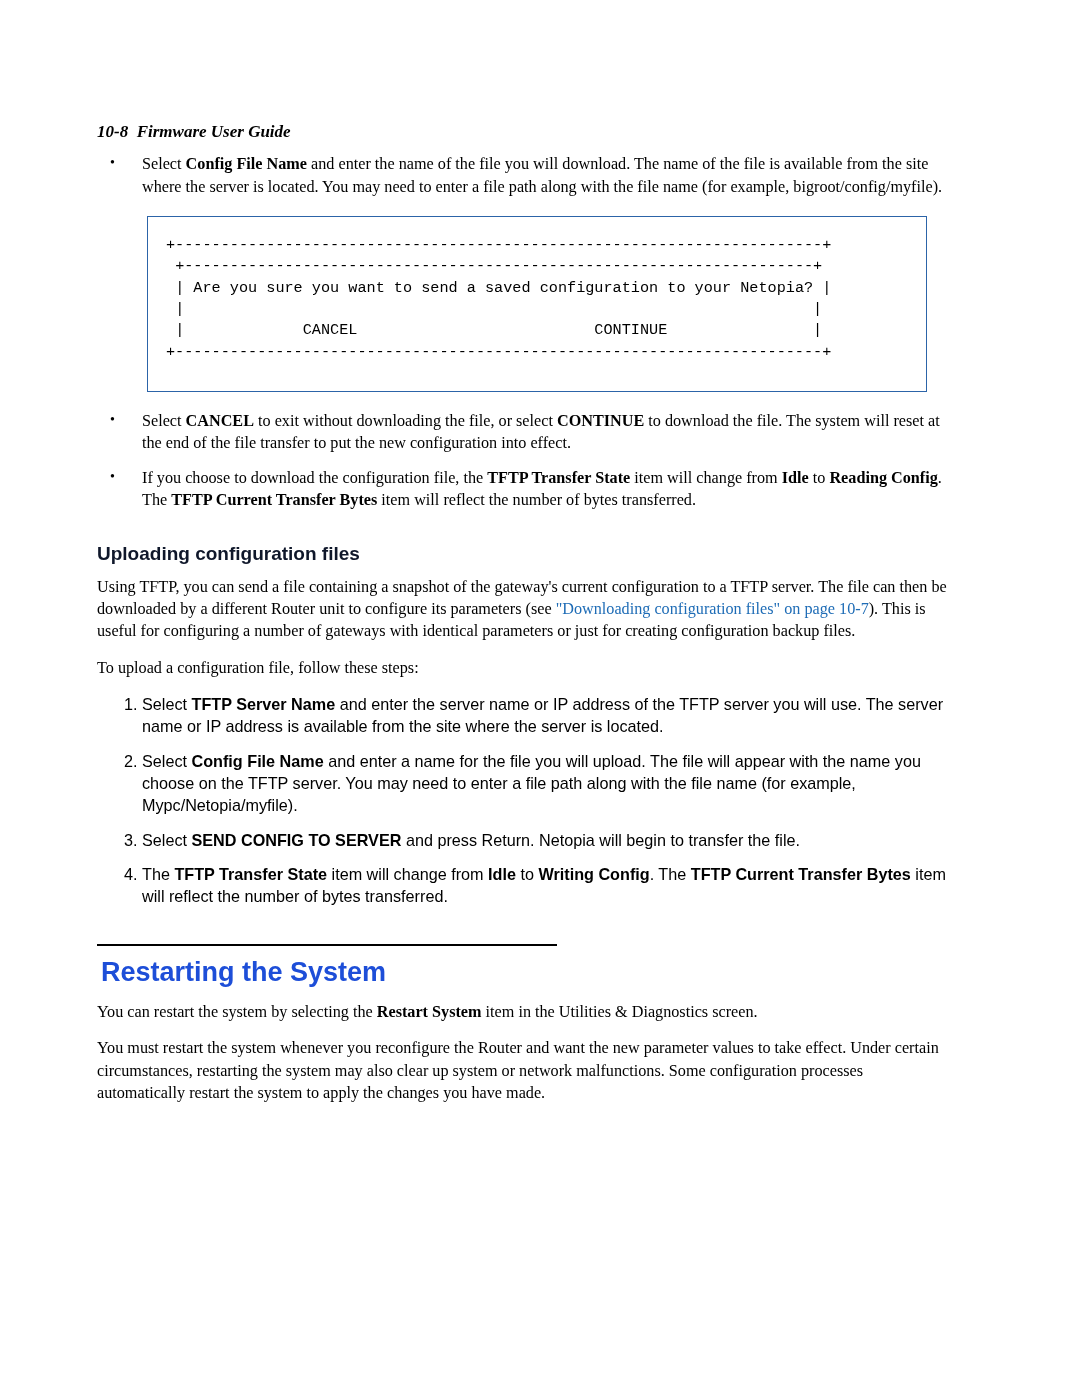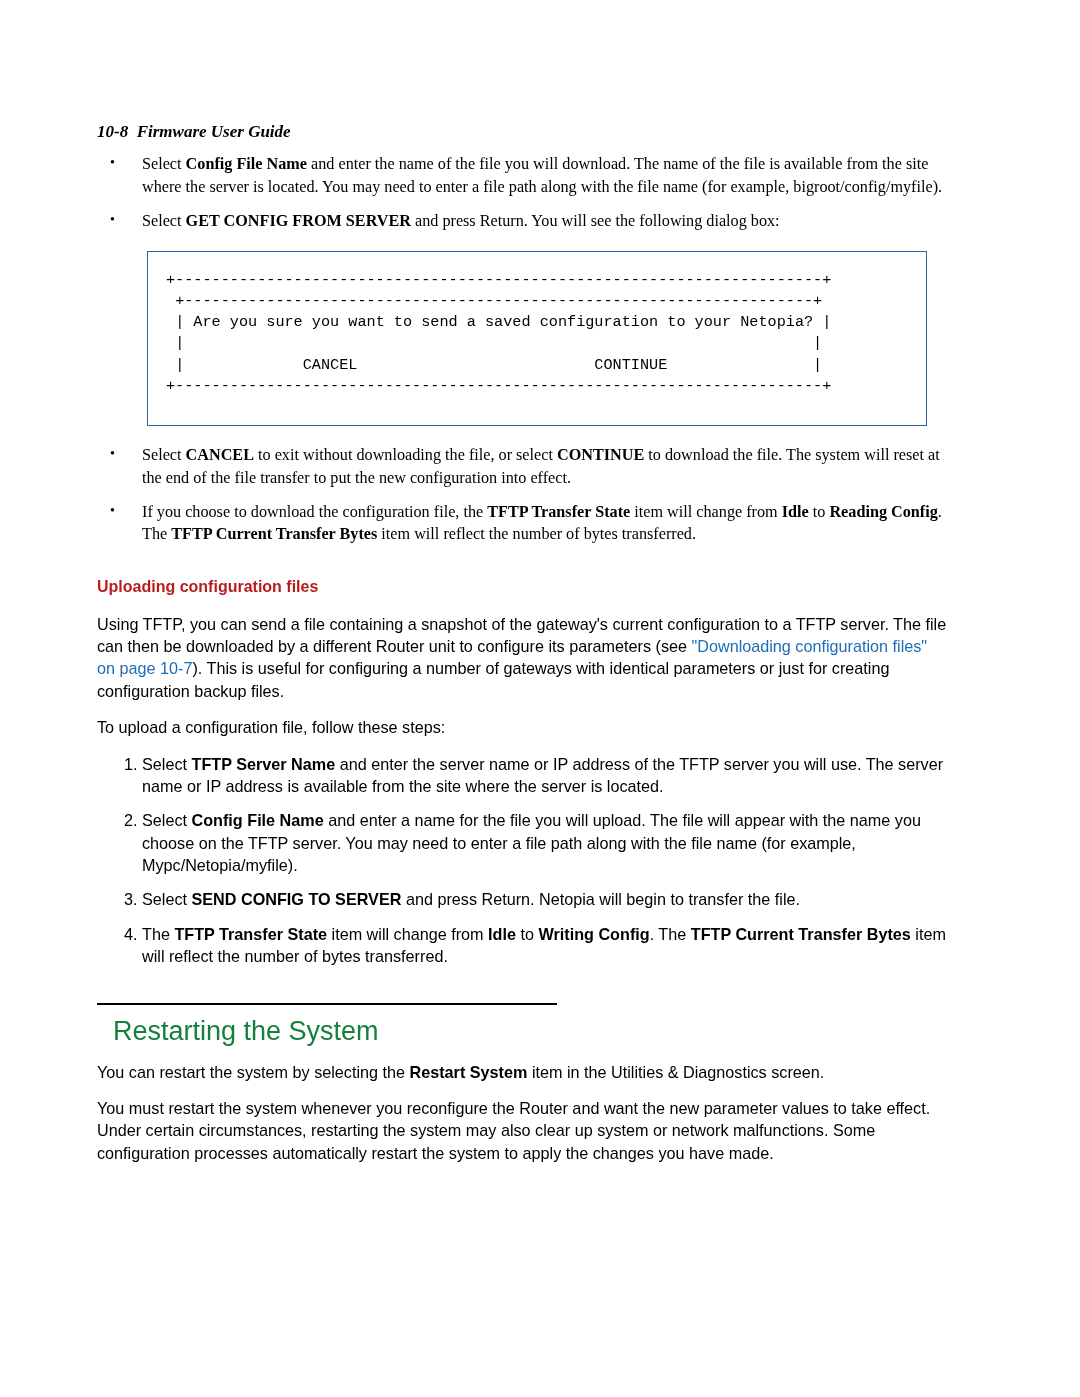--- a/index.html
+++ b/index.html
@@ -61,61 +61,59 @@
     box-sizing: border-box;
   }
   .dialog-pre {
     font-family: "Courier New", Courier, monospace;
     font-size: 15.2px;
     line-height: 1.4;
     white-space: pre;
     margin: 0;
   }
   .section-green {
-    color: #b91c1c;
+    color: #0f172a;
     font-family: "Segoe UI", "Lucida Sans", sans-serif;
     font-weight: bold;
-    font-size: 16px;
-    margin: 30px 0 15px 0;
+    font-size: 19px;
+    margin: 30px 0 8px 0;
   }
   .rule {
     border: none;
     border-top: 2px solid #000000;
     width: 460px;
     margin: 36px 0 8px 0;
   }
   .section-blue {
-    color: #15803d;
+    color: #1d4ed8;
     font-family: Arial, Helvetica, sans-serif;
-    font-weight: normal;
+    font-weight: bold;
     font-size: 27px;
-    margin: 6px 0 10px 16px;
+    margin: 6px 0 10px 4px;
   }
   .para {
     margin: 0 0 14px 0;
+    font-family: Liberation Serif, serif;
   }
   .xref {
     color: #1e6cb6;
   }
 </style>
 </head>
 <body>
 
 <div class="page">
 
   <div class="header">
     <span>10-8</span>&nbsp;&nbsp;<span>Firmware User Guide</span>
   </div>
 
   <ul class="list-ul">
     <li>
       <span>Select </span><span class="b">Config File Name</span><span> and enter the name of the file you will download. The name of the file is available from the site where the server is located. You may need to enter a file path along with the file name (for example, bigroot/config/myfile).</span>
-    </li>
-    <li>
-      <span>Select </span><span class="b">GET CONFIG FROM SERVER</span><span> and press Return. You will see the following dialog box:</span>
     </li>
   </ul>
 
   <div class="dialog-box">
     <pre class="dialog-pre"><span>+-----------------------------------------------------------------------+</span>
  <span>+---------------------------------------------------------------------+</span>
  <span>| Are you sure you want to send a saved configuration to your Netopia? |</span>
  <span>|                                                                     |</span>
  <span>|             CANCEL                          CONTINUE                |</span>
 <span>+-----------------------------------------------------------------------+</span></pre>

